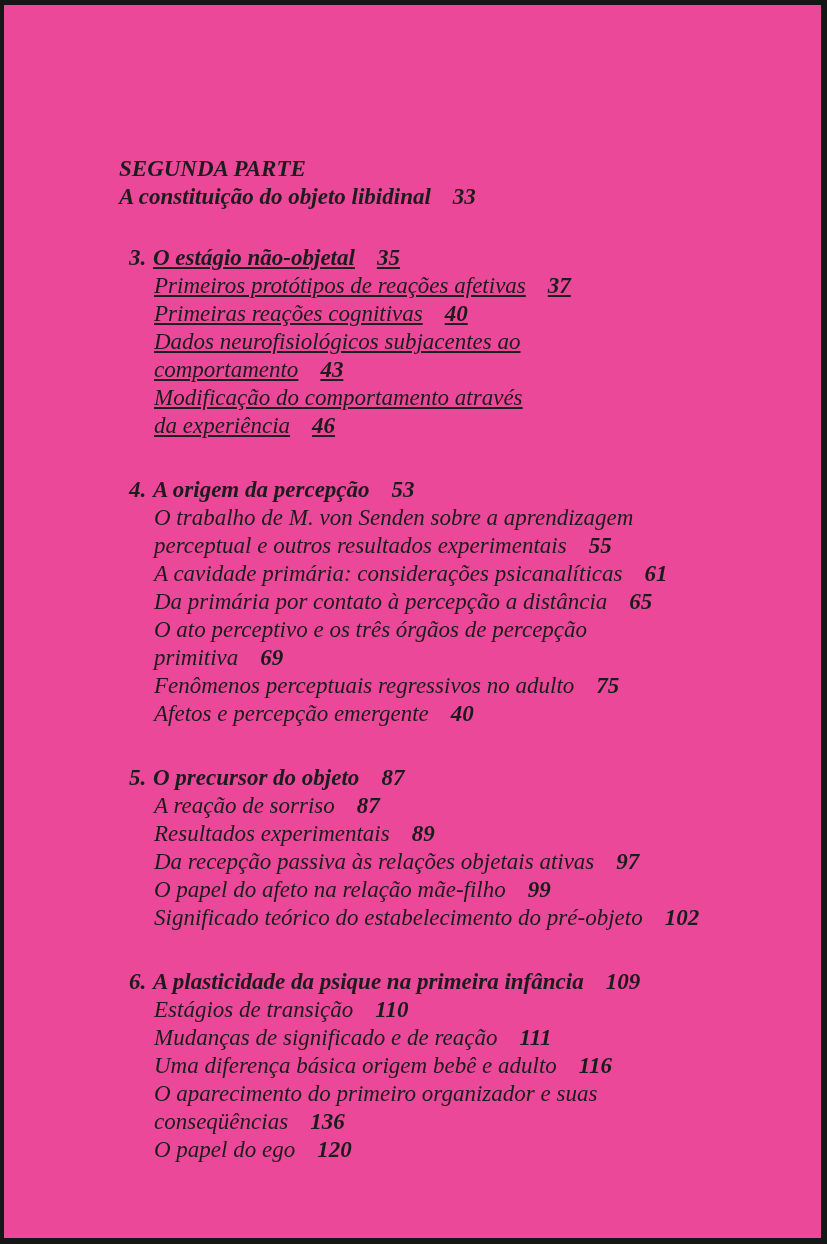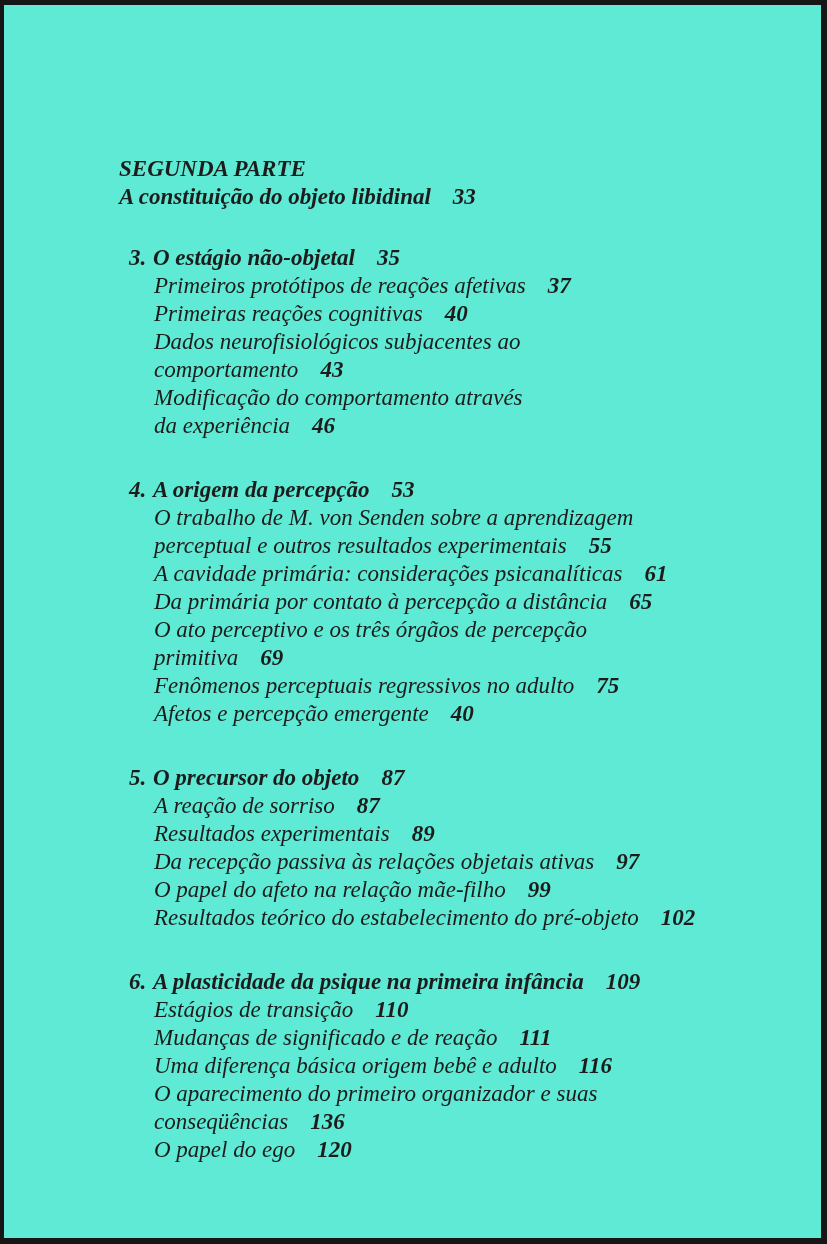--- a/index.html
+++ b/index.html
@@ -11,39 +11,39 @@
     color: #1c1c1c;
     overflow: hidden;
   }
   .scan-frame {
     box-sizing: border-box;
     width: 827px;
     height: 1244px;
     border-style: solid;
     border-color: #161616;
     border-width: 5px 6px 6px 4px;
-    background: #5eead4;
+    background: #ec4899;
   }
   .page {
     box-sizing: border-box;
     width: 100%;
     height: 100%;
     padding: 150px 40px 0 115px;
     font-style: italic;
     font-size: 23px;
     line-height: 28px;
   }
   .part-heading { font-weight: bold; }
   .part-heading div { white-space: nowrap; }
   .pagenum {
     font-weight: bold;
     margin-left: 22px;
   }
   .chapter { margin-top: 36px; }
-  .chapter:first-child { margin-top: 33px; }
+  .chapter:first-child { margin-top: 33px; text-decoration: underline; }
   .chap-head {
     font-weight: bold;
     padding-left: 10px;
     white-space: nowrap;
   }
   .chap-head .num {
     display: inline-block;
     min-width: 24px;
   }
   .toc-item {
@@ -86,21 +86,21 @@
           <div class="toc-item"><span>primitiva</span><span class="pagenum">69</span></div>
           <div class="toc-item"><span>Fenômenos perceptuais regressivos no adulto</span><span class="pagenum">75</span></div>
           <div class="toc-item"><span>Afetos e percepção emergente</span><span class="pagenum">40</span></div>
         </div>
         <div class="chapter">
           <div class="chap-head"><span class="num">5.</span><span>O precursor do objeto</span><span class="pagenum">87</span></div>
           <div class="toc-item"><span>A reação de sorriso</span><span class="pagenum">87</span></div>
           <div class="toc-item"><span>Resultados experimentais</span><span class="pagenum">89</span></div>
           <div class="toc-item"><span>Da recepção passiva às relações objetais ativas</span><span class="pagenum">97</span></div>
           <div class="toc-item"><span>O papel do afeto na relação mãe-filho</span><span class="pagenum">99</span></div>
-          <div class="toc-item"><span>Resultados teórico do estabelecimento do pré-objeto</span><span class="pagenum">102</span></div>
+          <div class="toc-item"><span>Significado teórico do estabelecimento do pré-objeto</span><span class="pagenum">102</span></div>
         </div>
         <div class="chapter">
           <div class="chap-head"><span class="num">6.</span><span>A plasticidade da psique na primeira infância</span><span class="pagenum">109</span></div>
           <div class="toc-item"><span>Estágios de transição</span><span class="pagenum">110</span></div>
           <div class="toc-item"><span>Mudanças de significado e de reação</span><span class="pagenum">111</span></div>
           <div class="toc-item"><span>Uma diferença básica origem bebê e adulto</span><span class="pagenum">116</span></div>
           <div class="toc-item"><span>O aparecimento do primeiro organizador e suas</span></div>
           <div class="toc-item"><span>conseqüências</span><span class="pagenum">136</span></div>
           <div class="toc-item"><span>O papel do ego</span><span class="pagenum">120</span></div>
         </div>

